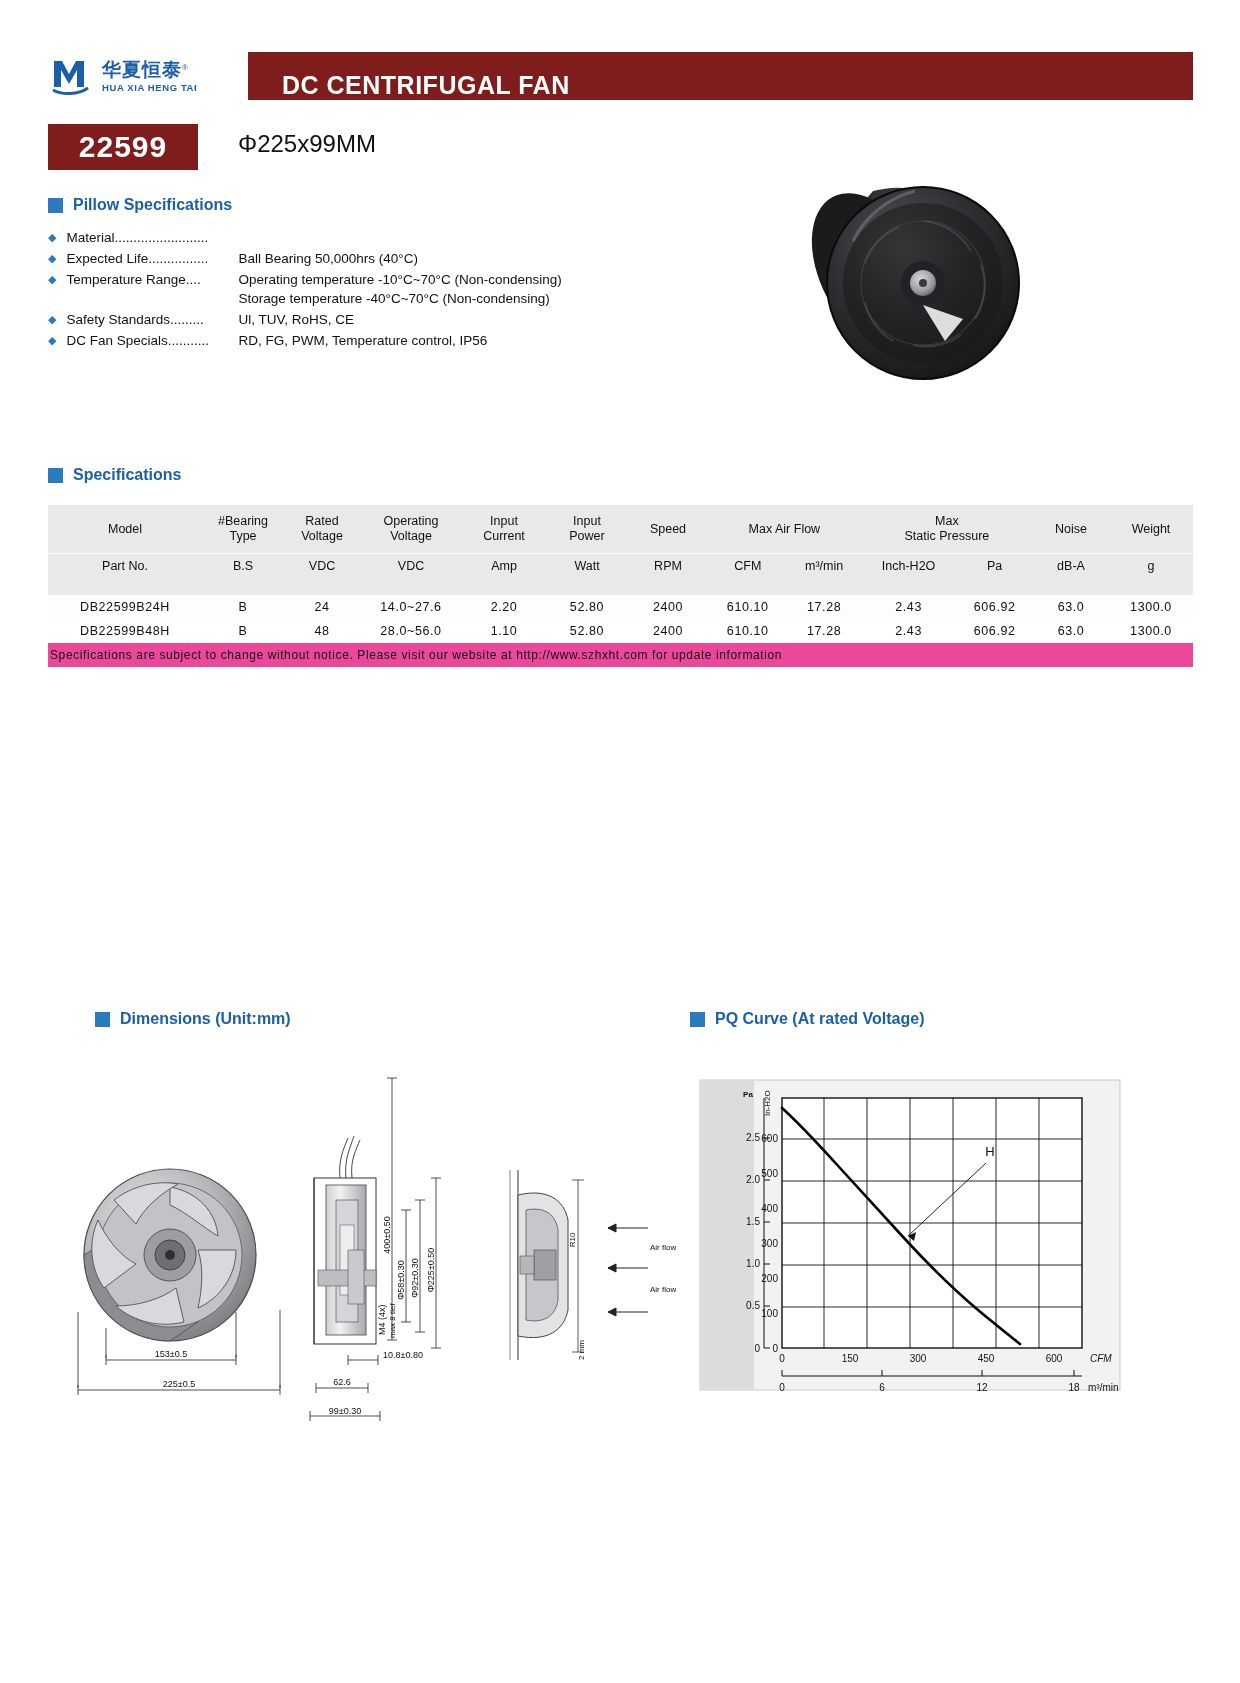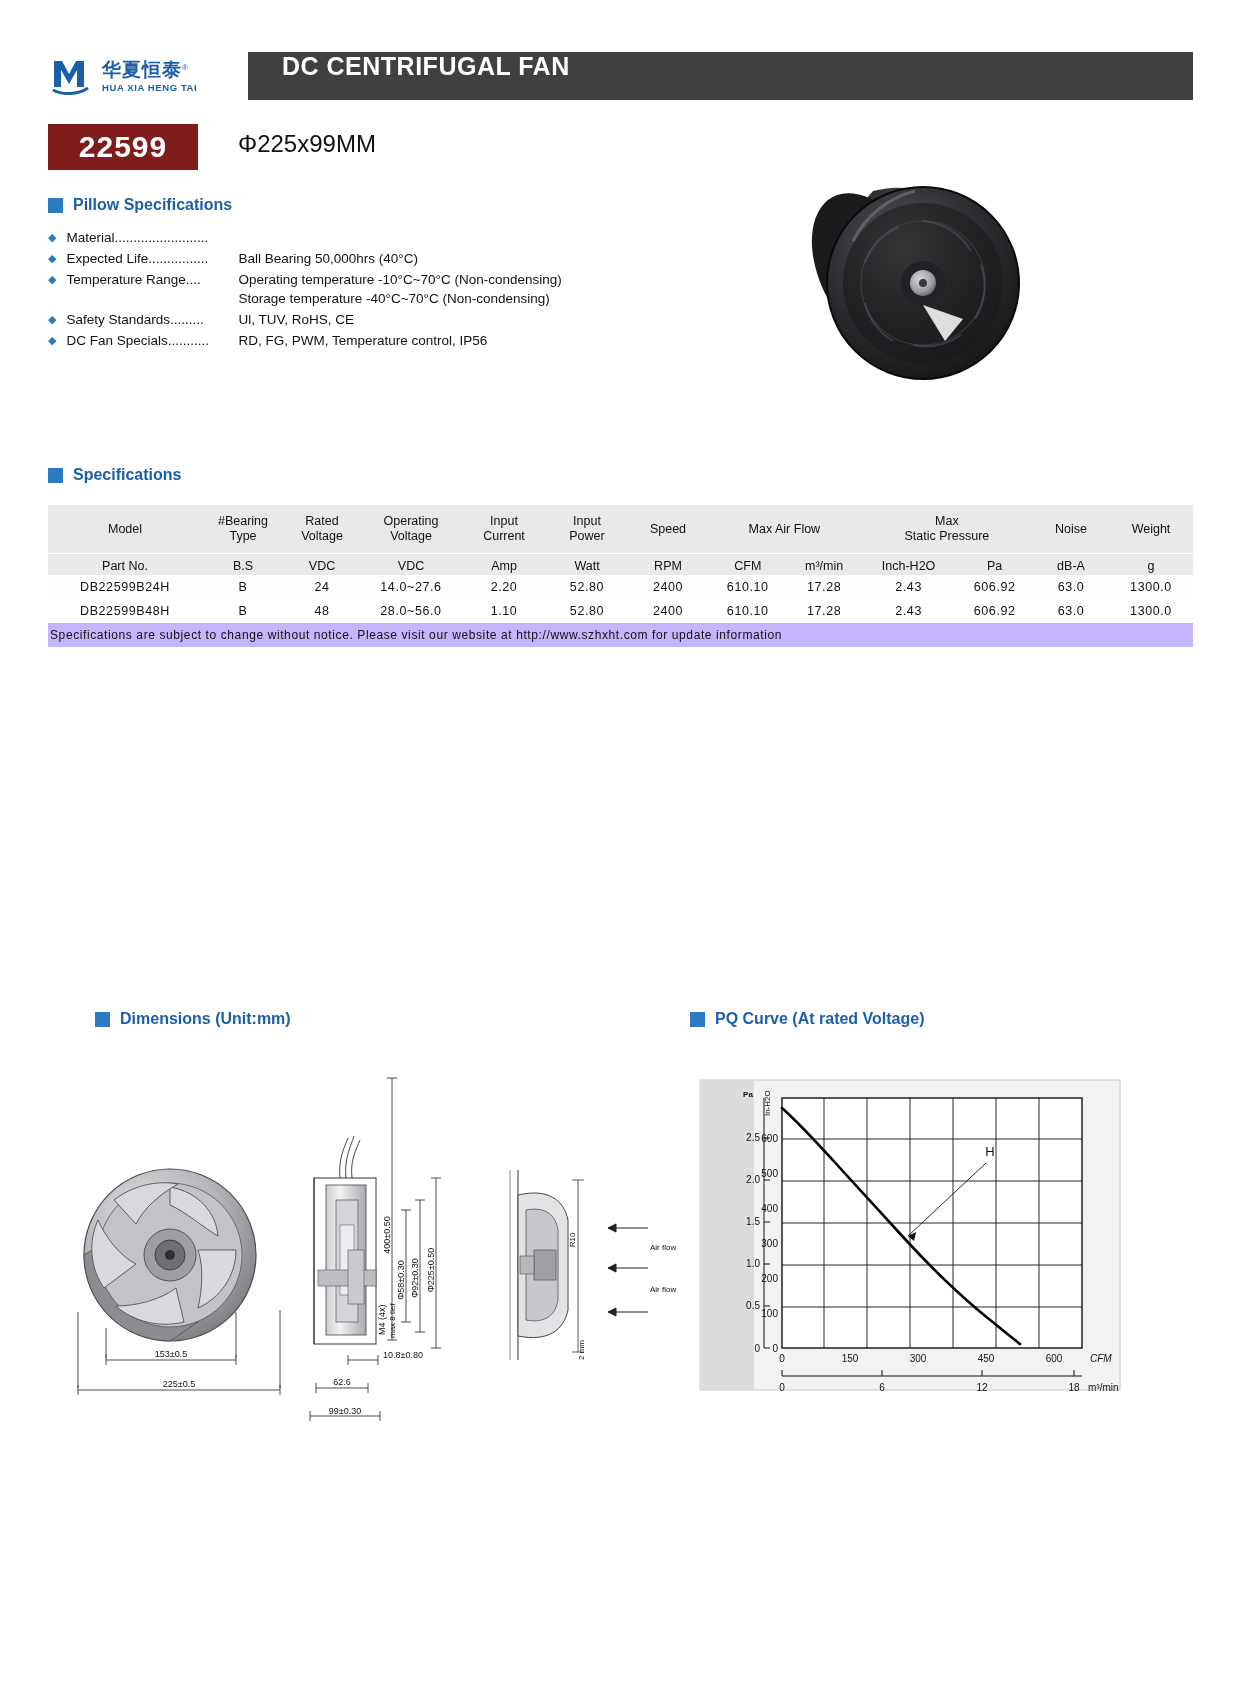--- a/index.html
+++ b/index.html
@@ -29,21 +29,21 @@
   .logo-text{margin-left:4px;line-height:1;}
   .logo-cn{
     font-family:"DejaVu Sans", sans-serif;
     font-size:19px;font-weight:bold;color:#1b5fa8;letter-spacing:1px;
   }
   .logo-reg{font-size:8px;vertical-align:super;color:#1b5fa8;}
   .logo-en{
     font-size:9.5px;color:#1b5fa8;letter-spacing:0.6px;margin-top:4px;font-weight:bold;
   }
   .title-bar{
-    flex:1;background:#404040;color:#fff;display:flex;align-items:flex-start;
+    flex:1;background:#7f1d1d;color:#fff;display:flex;align-items:flex-end;
     padding-left:34px;box-sizing:border-box;
   }
   .title-bar .t{
     font-size:25px;font-weight:bold;letter-spacing:0.5px;
   }
 
   
   .model-badge{
     position:absolute;left:48px;top:124px;width:150px;height:46px;
     background:#7f1d1d;color:#fff;display:flex;align-items:center;justify-content:center;
@@ -74,27 +74,27 @@
     position:absolute;left:48px;top:505px;width:1145px;
     border-collapse:collapse;font-size:12.5px;
   }
   .spec-table th,.spec-table td{
     text-align:center;padding:3px 2px;border:none;color:#111;font-weight:normal;
   }
   .spec-table thead tr.h1 th{
     background:#e9e9e9;padding-top:9px;padding-bottom:9px;font-size:12.5px;line-height:15px;
   }
   .spec-table thead tr.h2 th{
-    background:#e9e9e9;padding-top:5px;padding-bottom:2px;font-size:12.5px;
+    background:#e9e9e9;padding-top:5px;padding-bottom:22px;font-size:12.5px;
     border-top:1px solid #ffffff;
   }
   .spec-table tbody td{padding:5px 2px;letter-spacing:0.6px;}
   .spec-table tbody tr:nth-child(odd){background:#fdfdfd;}
   .note-row td{
-    background:#c4b5fd;text-align:left;padding:7px 12px;font-size:12px;color:#111;
+    background:#ec4899;text-align:left;padding:7px 12px;font-size:12px;color:#111;
   }
 
   
   .dims-area{position:absolute;left:48px;top:1060px;width:640px;height:430px;}
   .pq-area{position:absolute;left:690px;top:1060px;width:500px;height:430px;}
 
   svg{overflow:visible;}
   .dimtxt{font-family:"Liberation Sans",sans-serif;font-size:9px;fill:#111;}
   .dimtxt-s{font-family:"Liberation Sans",sans-serif;font-size:8px;fill:#111;}
 </style>

